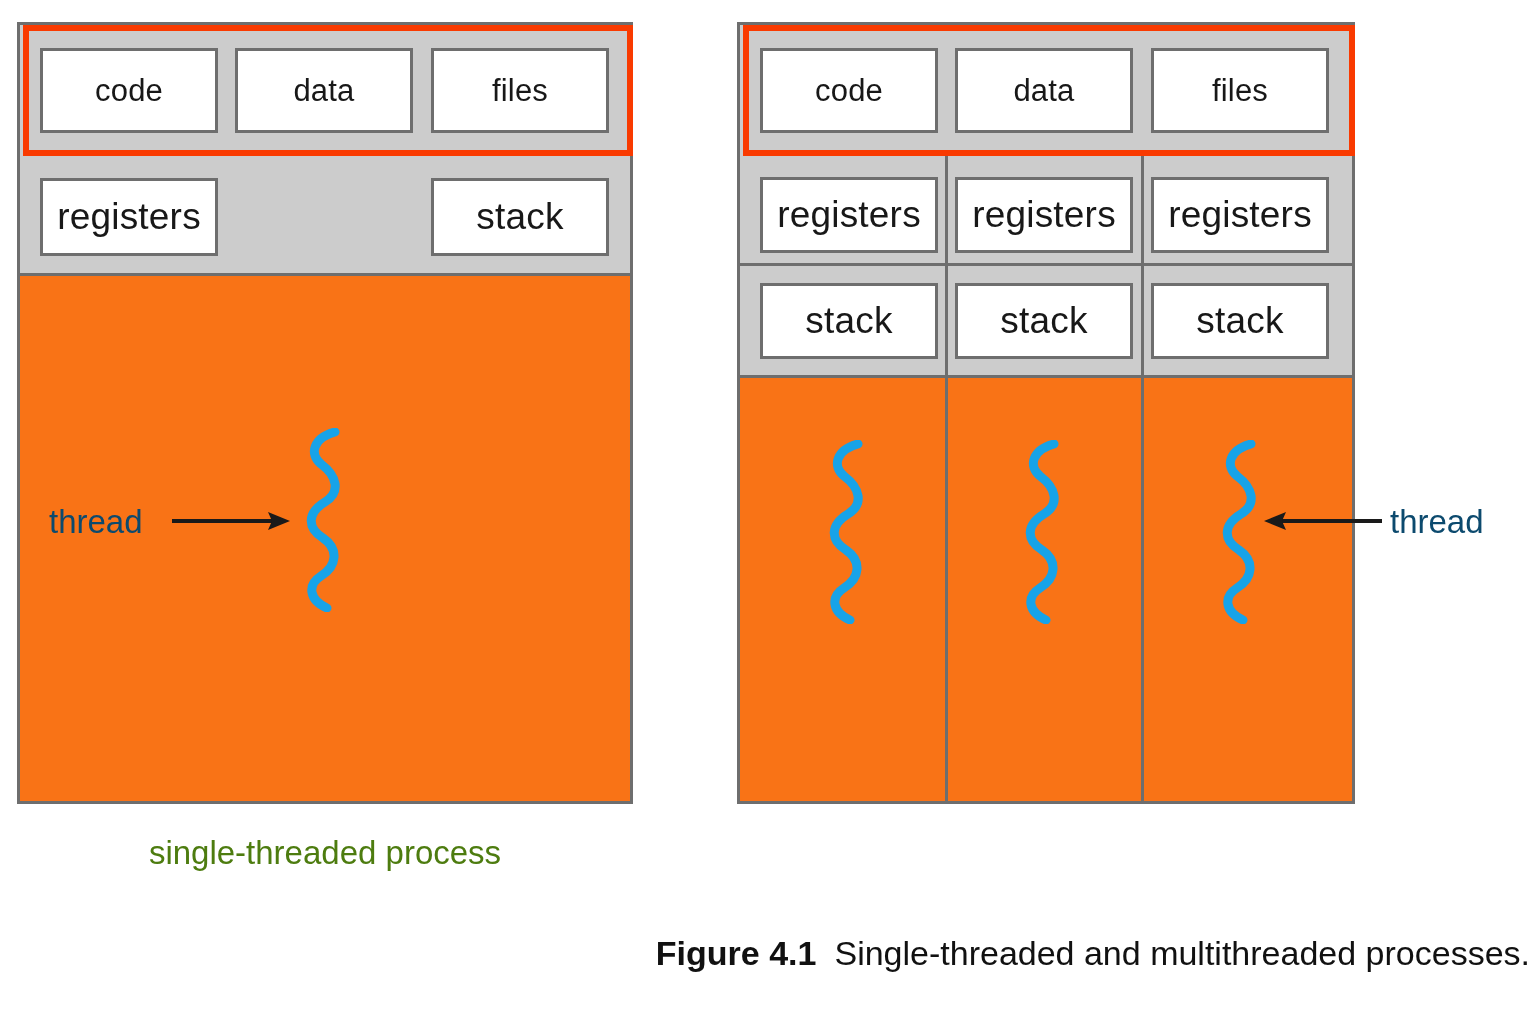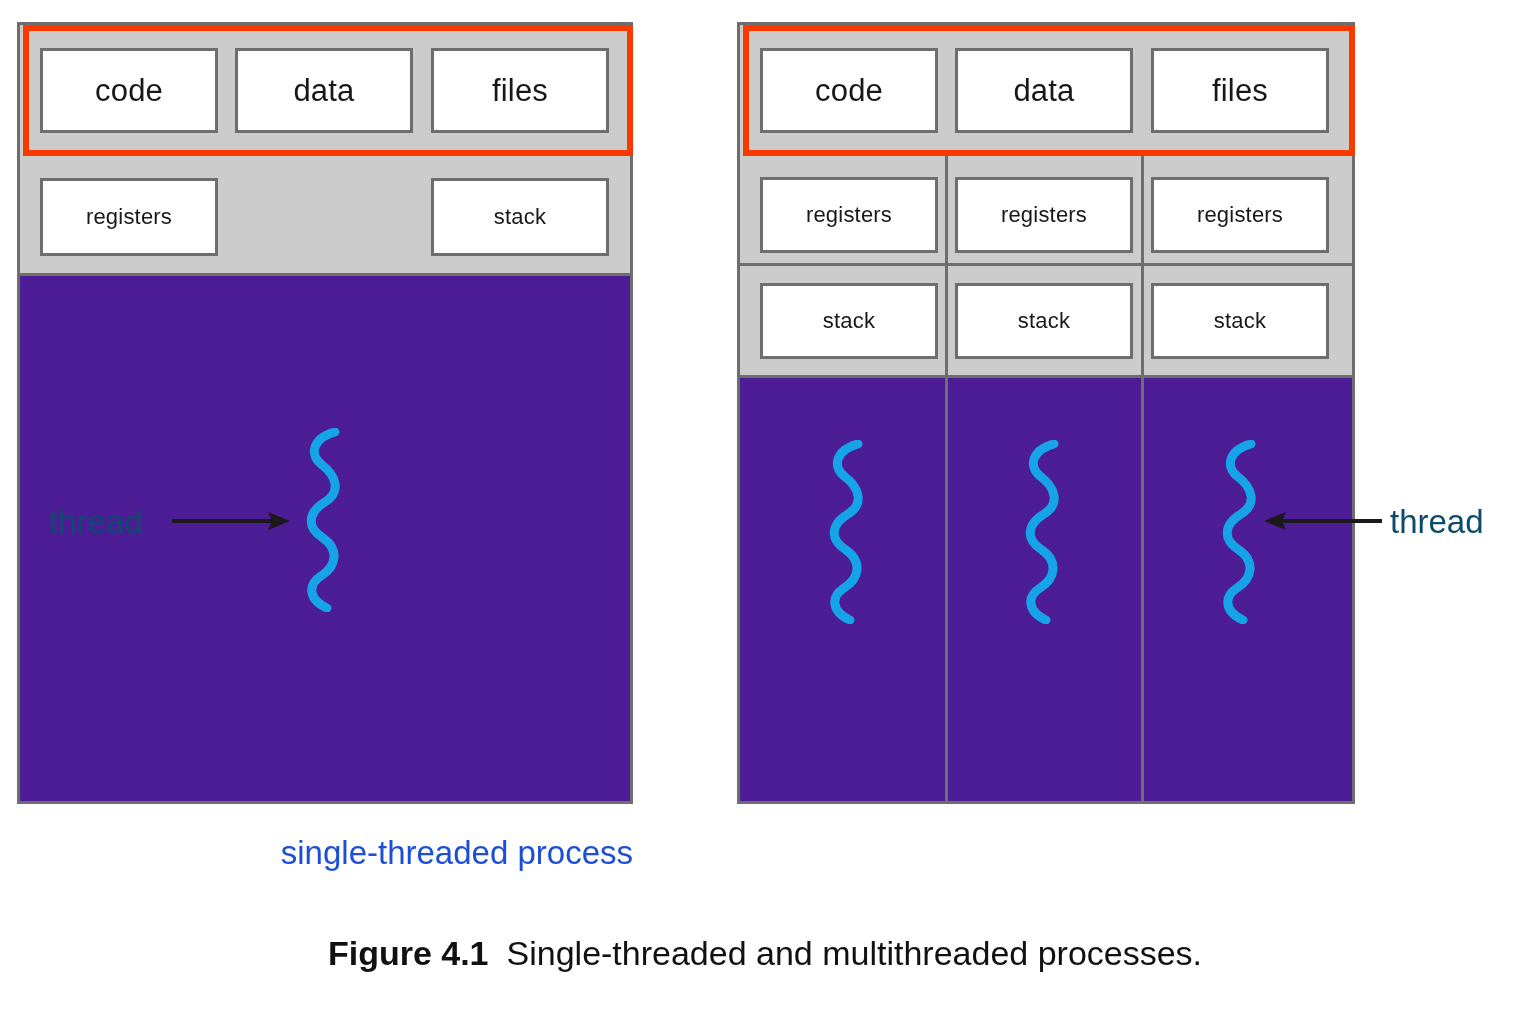--- a/index.html
+++ b/index.html
@@ -18,21 +18,21 @@
   #figure-root {
     position: absolute;
     inset: 0;
   }
 
   
   .process-box {
     position: absolute;
     box-sizing: border-box;
     border: 3px solid #6e6e6e;
-    background: #4c1d95;
+    background: #f97316;
   }
   #single-threaded-process-box {
     left: 17px;
     top: 22px;
     width: 616px;
     height: 782px;
   }
   #multithreaded-process-box {
     left: 737px;
     top: 22px;
@@ -102,21 +102,21 @@
   .s-col2 { left: 215px; width: 178px; }
   .s-col3 { left: 411px; width: 178px; }
 
   
   .m-row1 { top: 23px;  height: 85px; }
   .m-row2 { top: 152px; height: 76px; }
   .m-row3 { top: 258px; height: 76px; }
   .m-col1 { left: 20px;  width: 178px; }
   .m-col2 { left: 215px; width: 178px; }
   .m-col3 { left: 411px; width: 178px; }
-  .cell.small-label { font-size: 22px; }
+  .cell.small-label { font-size: 37px; }
 
   
   .col-divider {
     position: absolute;
     width: 3px;
     background: #6e6e6e;
     top: 131px;
     bottom: 0px;
   }
   #multi-divider-1 { left: 205px; }
@@ -157,33 +157,33 @@
     position: absolute;
     height: 26px;
   }
   #single-thread-arrow { left: 172px; top: 508px; width: 120px; }
   #multi-thread-arrow  { left: 1262px; top: 508px; width: 120px; }
 
   
   .panel-caption {
     position: absolute;
     font-size: 33px;
-    color: #1d4ed8;
-    white-space: nowrap;
-    text-align: right;
+    color: #4d7c0f;
+    white-space: nowrap;
+    text-align: center;
   }
   #single-panel-caption { left: 17px; top: 834px; width: 616px; }
   #multi-panel-caption  { left: 737px; top: 834px; width: 618px; }
 
   #figure-caption {
     position: absolute;
     left: 0;
     right: 0;
     top: 934px;
-    text-align: center;
+    text-align: right;
     font-size: 34px;
     color: #111111;
     white-space: nowrap;
   }
   #figure-caption-number {
     font-weight: bold;
     margin-right: 18px;
   }
 </style>
 </head>

